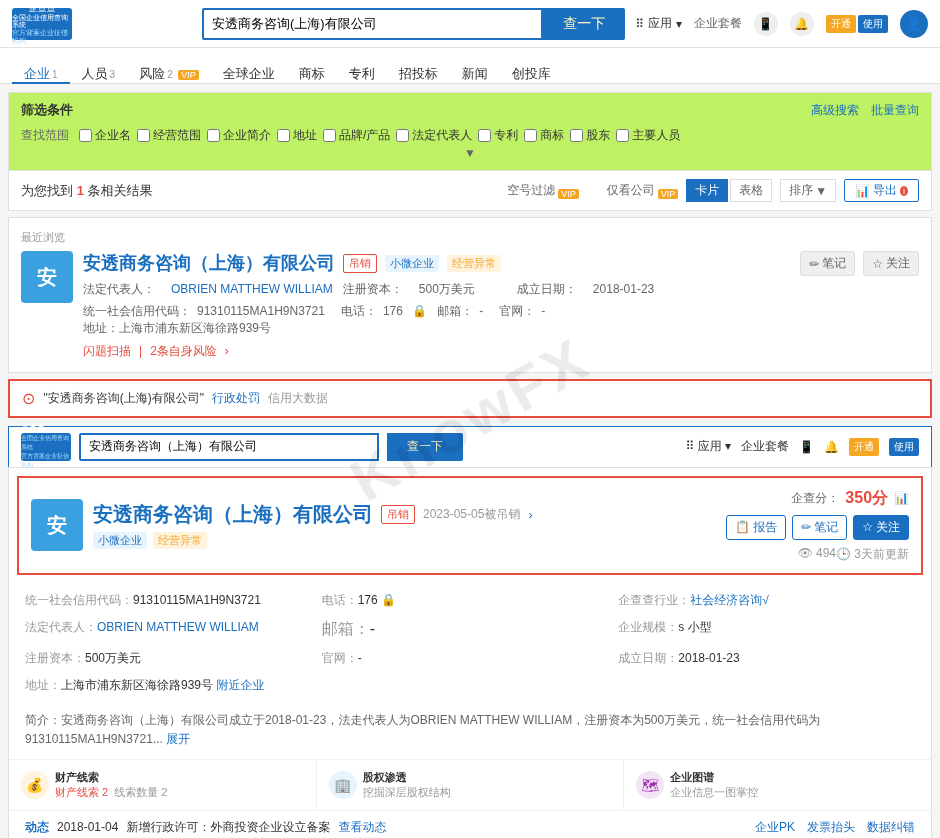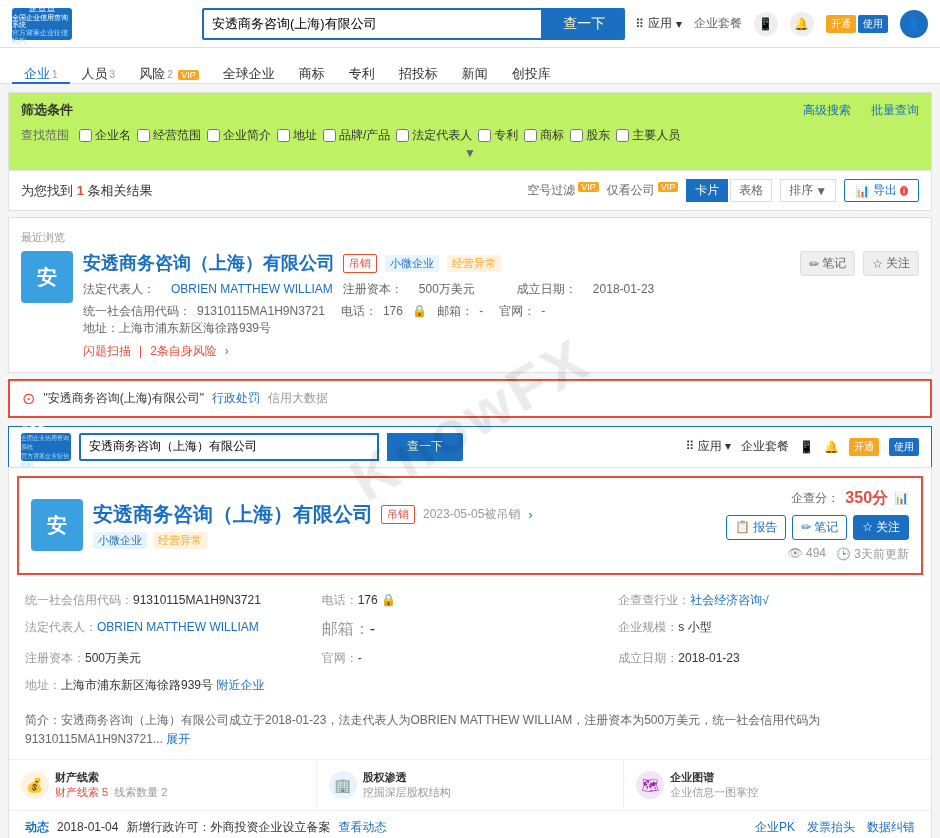--- a/index.html
+++ b/index.html
@@ -22,31 +22,31 @@
     .nav-tabs { background: #fff; border-bottom: 1px solid #e0e0e0; display: flex; align-items: center; padding: 0 12px; height: 36px; }
     .nav-tab { padding: 0 12px; height: 36px; line-height: 52px; font-size: 13px; cursor: pointer; color: #333; position: relative; white-space: nowrap; }
     .nav-tab.active { color: #1a6fc0; border-bottom: 2px solid #1a6fc0; }
     .nav-tab .badge { font-size: 10px; color: #999; margin-left: 2px; }
     .nav-tab .vip-badge { background: #f5a623; color: #fff; font-size: 9px; padding: 0 3px; border-radius: 2px; margin-left: 2px; }
 
     
     .filter-section { background: #bef264; margin: 8px 8px 0; padding: 8px 12px; border: 1px solid #e0e0e0; }
     .filter-header { display: flex; justify-content: space-between; align-items: center; margin-bottom: 8px; }
     .filter-title { font-size: 13px; color: #333; font-weight: bold; }
-    .filter-links { display: flex; gap: 20px; font-size: 12px; color: #1a6fc0; cursor: pointer; }
+    .filter-links { display: flex; gap: 12px; font-size: 12px; color: #1a6fc0; cursor: pointer; }
     .filter-row { display: flex; align-items: center; gap: 6px; flex-wrap: wrap; }
     .filter-label { font-size: 12px; color: #666; margin-right: 4px; }
     .filter-item { display: flex; align-items: center; gap: 3px; font-size: 12px; color: #333; cursor: pointer; }
     .filter-item input[type="checkbox"] { margin: 0; }
     .filter-more { display: flex; justify-content: center; cursor: pointer; color: #666; font-size: 12px; padding: 2px 0; }
 
     
     .results-header { background: #fff; margin: 0 8px; padding: 8px 12px; display: flex; justify-content: space-between; align-items: center; border: 1px solid #e0e0e0; border-top: none; }
     .results-toolbar { display: flex; align-items: center; gap: 8px; }
-    .filter-btn { display: flex; align-items: flex-start; gap: 3px; font-size: 12px; color: #666; cursor: pointer; }
+    .filter-btn { display: flex; align-items: flex-end; gap: 3px; font-size: 12px; color: #666; cursor: pointer; margin-left: 20px; }
     .vip-label { background: #f5a623; color: #fff; font-size: 9px; padding: 0 3px; border-radius: 2px; }
     .view-btns { display: flex; gap: 2px; }
     .view-btn { padding: 2px 8px; border: 1px solid #ddd; cursor: pointer; font-size: 12px; background: #fff; color: #666; }
     .view-btn.active { background: #1a6fc0; color: #fff; border-color: #1a6fc0; }
     .sort-btn { padding: 2px 8px; border: 1px solid #ddd; cursor: pointer; font-size: 12px; background: #fff; color: #666; display: flex; align-items: center; gap: 2px; }
     .export-btn { padding: 2px 10px; border: 1px solid #1a6fc0; cursor: pointer; font-size: 12px; background: #fff; color: #1a6fc0; display: flex; align-items: center; gap: 3px; border-radius: 2px; }
 
     
     .company-card { background: #fff; margin: 6px 8px; border: 1px solid #e0e0e0; padding: 12px; }
     .company-card-top { display: flex; align-items: flex-start; gap: 10px; }
@@ -323,21 +323,21 @@
         </button>
         <button style="display:flex;align-items:center;gap:3px;font-size:12px;border:1px solid #1a6fc0;color:#1a6fc0;padding:3px 8px;border-radius:3px;cursor:pointer;background:#fff;">
           <span>✏</span>
           <span>笔记</span>
         </button>
         <button style="display:flex;align-items:center;gap:3px;font-size:12px;border:1px solid #1a6fc0;background:#1a6fc0;color:#fff;padding:3px 8px;border-radius:3px;cursor:pointer;">
           <span>☆</span>
           <span>关注</span>
         </button>
       </div>
-      <div style="display:flex;gap:10px;font-size:12px;color:#999;">
+      <div style="display:flex;gap:0;font-size:12px;color:#999;">
         <span>👁 <span>494</span></span>
         <span>🕒 <span>3天前更新</span></span>
       </div>
     </div>
   </div>
 
   <div style="display:grid;grid-template-columns:1fr 1fr 1fr;gap:0;padding:4px 16px 8px;">
     <div style="padding:5px 0;font-size:12px;">
       <span style="color:#999;">统一社会信用代码：</span><span>91310115MA1H9N3721</span>
     </div>
@@ -374,21 +374,21 @@
     <span>简介：安透商务咨询（上海）有限公司成立于2018-01-23，法走代表人为OBRIEN MATTHEW WILLIAM，注册资本为500万美元，统一社会信用代码为91310115MA1H9N3721...</span>
     <span style="color:#1a6fc0;cursor:pointer;">展开</span>
   </div>
 
   <div class="feature-row">
     <div class="feature-item">
       <div class="feature-icon orange">💰</div>
       <div class="feature-text">
         <div class="feature-name">财产线索</div>
         <div class="feature-sub">
-          <span style="color:#e74c3c;">财产线索 5</span>&nbsp;
+          <span style="color:#e74c3c;">财产线索 2</span>&nbsp;
           <span>线索数量 2</span>
         </div>
       </div>
     </div>
     <div class="feature-item">
       <div class="feature-icon blue">🏢</div>
       <div class="feature-text">
         <div class="feature-name">股权渗透</div>
         <div class="feature-sub">挖掘深层股权结构</div>
       </div>

